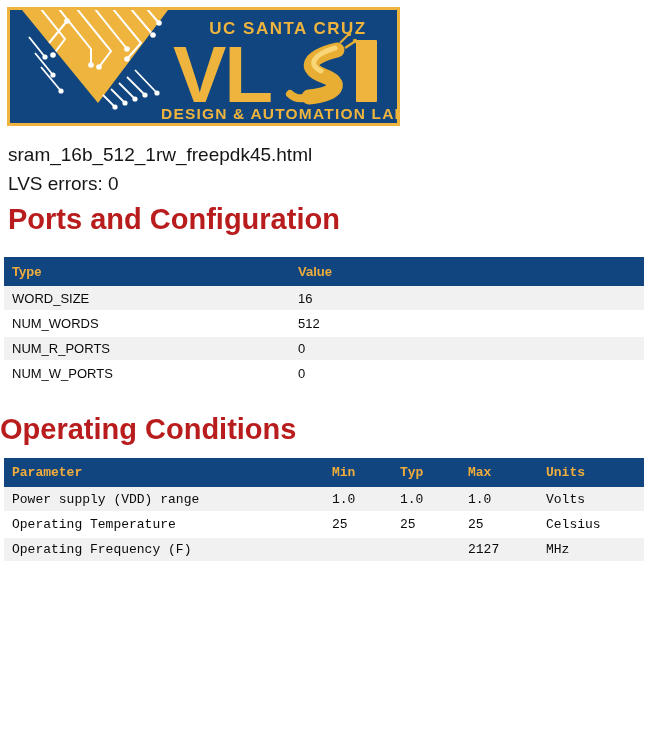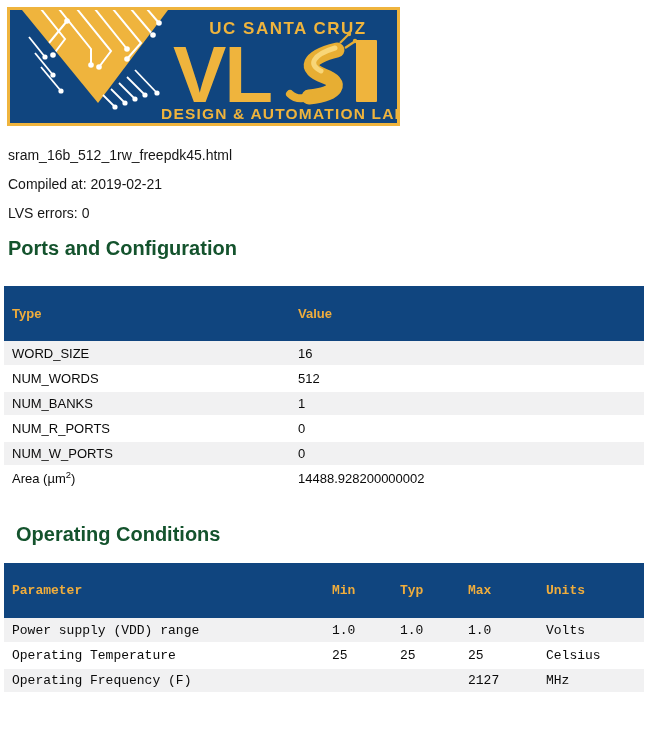--- a/index.html
+++ b/index.html
@@ -13,30 +13,30 @@
   }
   *{box-sizing:border-box;}
   html,body{margin:0;padding:0;}
   body{
     width:662px;height:754px;background:#ffffff;
     font-family:"Liberation Sans",sans-serif;color:var(--ink);
     overflow:hidden;
   }
   .logo-wrap{margin:7px 0 0 7px;width:393px;height:119px;}
   .info{margin:22px 0 0 8px;}
-  .info p{margin:0 0 15px 0;font-size:14px;line-height:14px;color:#161616;}
-  h2{font-size:20px;font-weight:bold;color:#14532d;line-height:26px;}
+  .info p{margin:0 0 15px 0;font-size:19px;line-height:14px;color:#161616;}
+  h2{font-size:29px;font-weight:bold;color:#b91c1c;line-height:26px;}
   h2.ports-title{margin:11px 0 0 8px;}
-  h2.conditions-title{margin:29px 0 0 16px;}
+  h2.conditions-title{margin:29px 0 0 0;}
   table{border-collapse:collapse;table-layout:fixed;width:640px;margin:25px 0 0 4px;font-size:13px;}
   table.conditions{margin-top:16px;font-family:Liberation Mono, monospace;}
   th{
     background:var(--blue);color:var(--gold_text);
     text-align:left;font-weight:bold;font-size:13px;
-    padding:20px 8px;height:26px;
+    padding:7px 8px;height:26px;
   }
   td{
     padding:5px 8px 4px 8px;border-bottom:2px solid #ffffff;
     color:#0a0a0a;line-height:14px;height:25px;overflow:hidden;white-space:nowrap;margin-top:32px;
   }
   tbody tr:nth-child(odd){background:var(--row_alt);}
   tbody tr:nth-child(even){background:#ffffff;}
   sup{font-size:9.5px;line-height:0;}
 </style>
 </head>
@@ -113,21 +113,20 @@
     </g>
 
     <rect x="349" y="33" width="21" height="62" rx="1" style="fill:var(--gold)"></rect>
 
     <text x="277" y="112" text-anchor="middle" font-size="15.5" font-weight="bold" letter-spacing="1.2" style="fill:var(--gold)">DESIGN &amp; AUTOMATION LAB</text>
   </svg>
 </div>
 
 <div class="info">
   <p>sram_16b_512_1rw_freepdk45.html</p>
-  <p>Compiled at: 2019-02-21</p>
   <p>LVS errors: 0</p>
 </div>
 
 <h2 class="ports-title">Ports and Configuration</h2>
 
 <table class="ports">
   <colgroup>
       <col style="width:286px">
       <col>
     </colgroup>
@@ -140,34 +139,26 @@
   <tbody>
     <tr>
       <td>WORD_SIZE</td>
       <td>16</td>
     </tr>
     <tr>
       <td>NUM_WORDS</td>
       <td>512</td>
     </tr>
     <tr>
-      <td>NUM_BANKS</td>
-      <td>1</td>
-    </tr>
-    <tr>
       <td>NUM_R_PORTS</td>
       <td>0</td>
     </tr>
     <tr>
       <td>NUM_W_PORTS</td>
       <td>0</td>
-    </tr>
-    <tr>
-      <td><span>Area (µm</span><sup>2</sup><span>)</span></td>
-      <td>14488.928200000002</td>
     </tr>
   </tbody>
 </table>
 
 <h2 class="conditions-title">Operating Conditions</h2>
 
 <table class="conditions">
   <colgroup>
     <col style="width:320px">
       <col style="width:68px">

